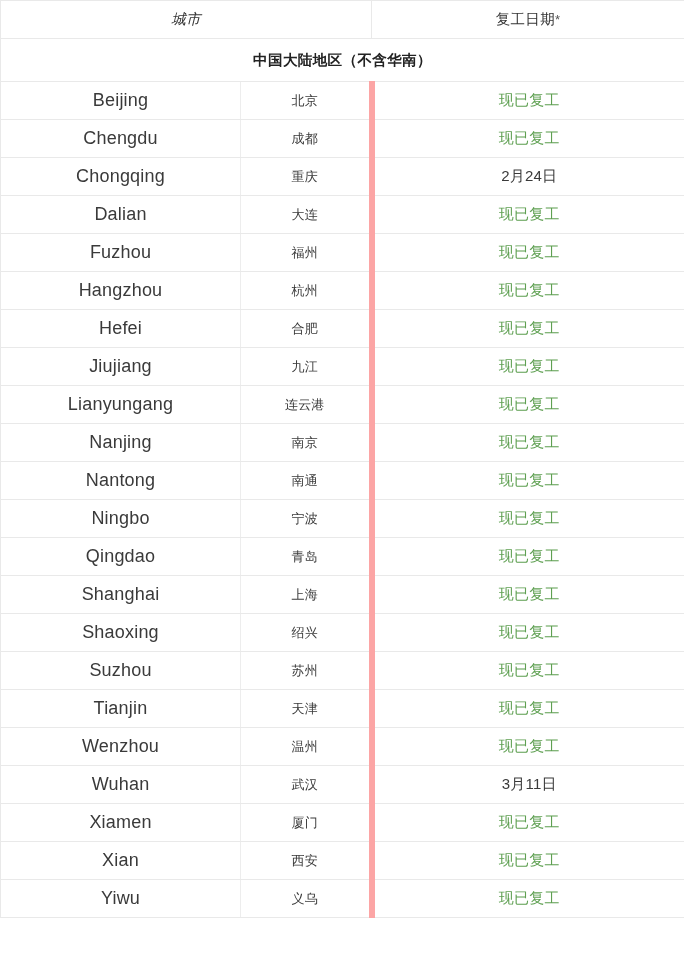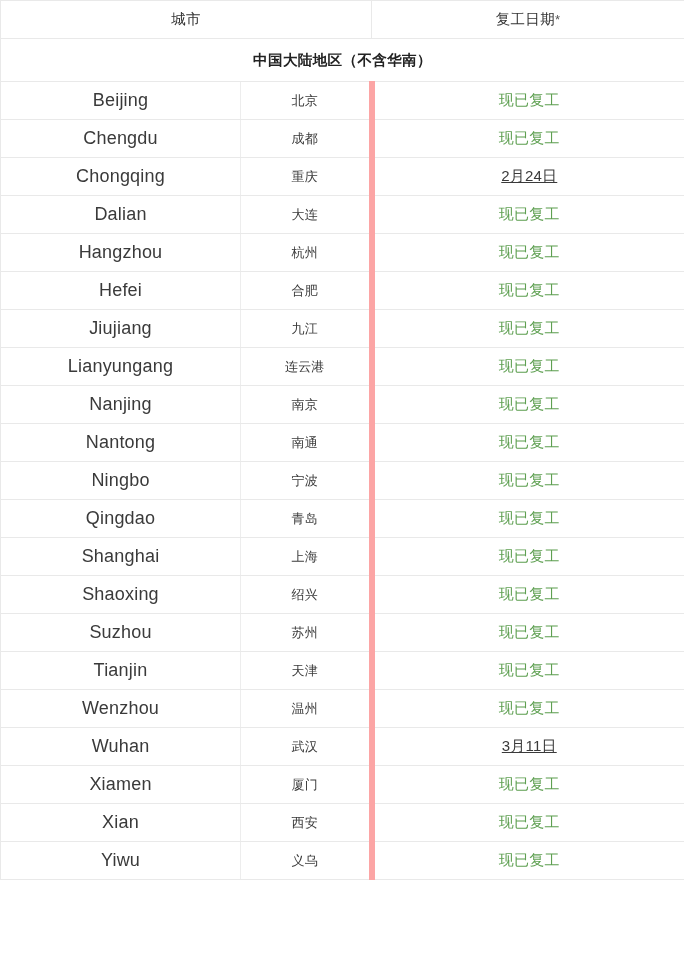--- a/index.html
+++ b/index.html
@@ -45,20 +45,21 @@
 
   
   tr.header-row th {
     height: 37px;
     font-size: 14.5px;
     color: #333333;
     letter-spacing: 0.3px;
   }
   tr.header-row th.th-city {
     border-right: 1px solid #e9e9e9;
+    font-style: italic;
   }
   .asterisk {
     font-size: 13px;
     color: #555555;
     vertical-align: baseline;
   }
 
   
   tr.section-row td {
     height: 42px;
@@ -82,21 +83,21 @@
   }
   tr.data-row td.cell-zh {
     border-right: 6px solid #fca5a5;
     font-size: 13px;
     color: #3a3a3a;
   }
   tr.data-row td.cell-date {
     font-size: 15px;
   }
   .status-green { color: #5fa052; }
-  .status-plain { color: #3a3a3a; text-decoration: underline; }
+  .status-plain { color: #3a3a3a; }
 </style>
 </head>
 <body>
 
 <div class="table-wrap">
   <table class="resume-table">
     <colgroup>
       <col class="col-en">
       <col class="col-zh">
       <col class="col-date">
@@ -125,20 +126,25 @@
           <td class="cell-en">Chongqing</td>
           <td class="cell-zh">重庆</td>
           <td class="cell-date"><span class="status-plain">2月24日</span></td>
         </tr>
         <tr class="data-row">
           <td class="cell-en">Dalian</td>
           <td class="cell-zh">大连</td>
           <td class="cell-date"><span class="status-green">现已复工</span></td>
         </tr>
         <tr class="data-row">
+          <td class="cell-en">Fuzhou</td>
+          <td class="cell-zh">福州</td>
+          <td class="cell-date"><span class="status-green">现已复工</span></td>
+        </tr>
+        <tr class="data-row">
           <td class="cell-en">Hangzhou</td>
           <td class="cell-zh">杭州</td>
           <td class="cell-date"><span class="status-green">现已复工</span></td>
         </tr>
         <tr class="data-row">
           <td class="cell-en">Hefei</td>
           <td class="cell-zh">合肥</td>
           <td class="cell-date"><span class="status-green">现已复工</span></td>
         </tr>
         <tr class="data-row">

